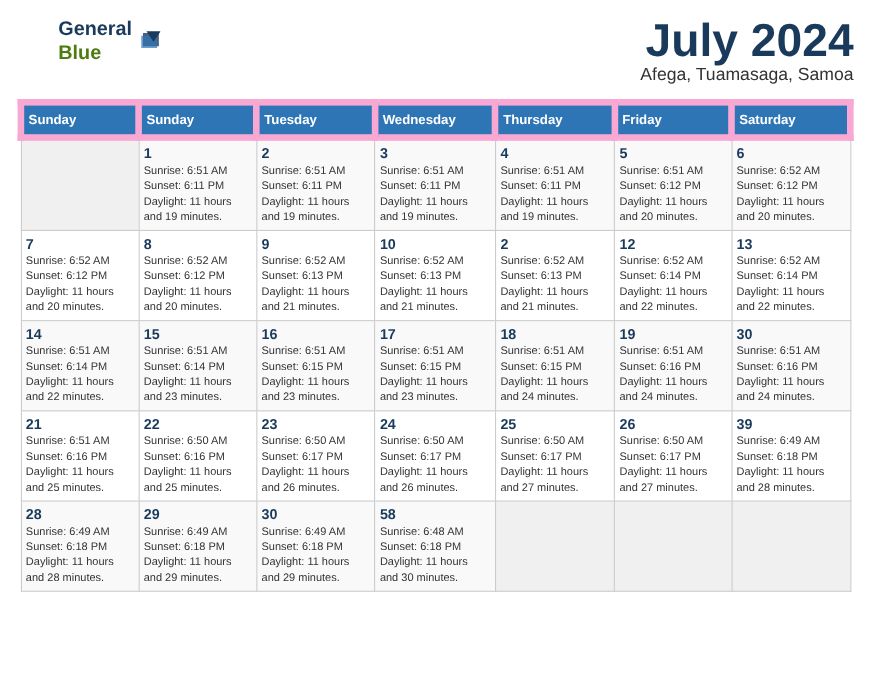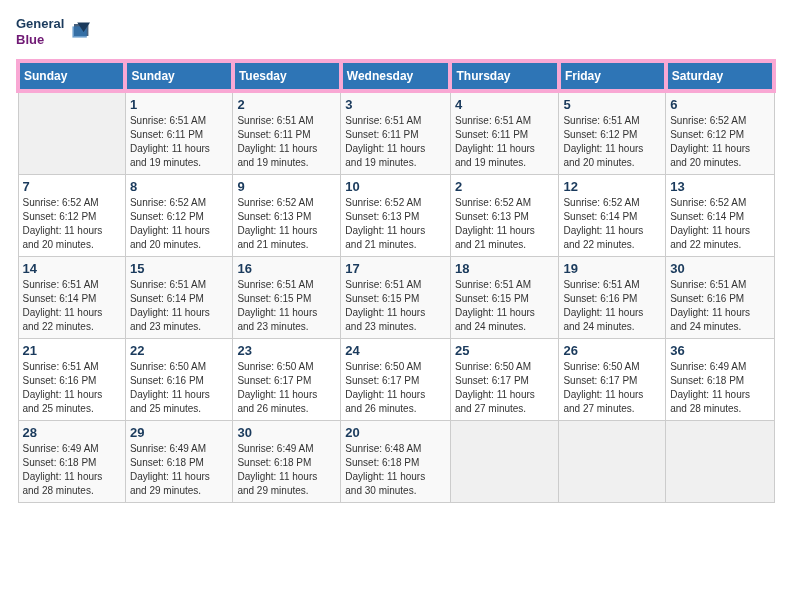--- a/index.html
+++ b/index.html
@@ -14,27 +14,28 @@
       display: flex;
       justify-content: space-between;
       align-items: flex-start;
       margin-bottom: 12px;
     }
     .logo {
       display: flex;
       align-items: center;
     }
     .logo-text {
-      font-size: 13px;
+      font-size: 18px;
       font-weight: bold;
       color: #1a3a5c;
       line-height: 1.2;
+      margin-left: 37px;
     }
     .logo-text span {
-      color: #701a75;
+      color: #4d7c0f;
     }
     .logo-icon {
       width: 24px;
       height: 24px;
       margin-left: 2px;
     }
     .title-section {
       text-align: right;
     }
     .month-title {
@@ -55,21 +56,21 @@
     }
     thead tr {
       background-color: #2e75b6;
       color: #fff;
     }
     thead th {
       padding: 6px 4px;
       text-align: left;
       font-size: 12px;
       font-weight: bold;
-      border: 4px solid #f9a8d4;
+      border: 6px solid #f9a8d4;
     }
     tbody td {
       vertical-align: top;
       padding: 4px 4px;
       border: 1px solid #ccc;
       width: 113px;
       min-height: 70px;
     }
     .day-num {
       font-size: 13px;
@@ -103,20 +104,22 @@
         <span class="logo-text">General<br><span>Blue</span></span>
         <svg class="logo-icon" viewBox="0 0 30 30" xmlns="http://www.w3.org/2000/svg">
           <polygon points="10,5 28,5 28,20 10,20" fill="#1a3a5c" opacity="0.8"></polygon>
           <polygon points="8,8 26,8 26,22 8,22" fill="#2e75b6" opacity="0.7"></polygon>
           <polygon points="14,3 30,3 22,15" fill="#1a3a5c"></polygon>
         </svg>
       </div>
     </div>
   </div>
   <div class="title-section">
+    <div class="month-title">July 2024</div>
+    <div class="location-title">Afega, Tuamasaga, Samoa</div>
   </div>
 </div>
 
 <table>
   <thead>
     <tr>
     <th>Sunday</th>
         <th>Sunday</th>
         <th>Tuesday</th>
         <th>Wednesday</th>
@@ -232,39 +235,39 @@
         </td>
         <td>
           <span class="day-num">25</span>
           <div class="day-info">Sunrise: 6:50 AM<br>Sunset: 6:17 PM<br>Daylight: 11 hours<br>and 27 minutes.</div>
         </td>
         <td>
           <span class="day-num">26</span>
           <div class="day-info">Sunrise: 6:50 AM<br>Sunset: 6:17 PM<br>Daylight: 11 hours<br>and 27 minutes.</div>
         </td>
         <td>
-          <span class="day-num">36</span>
+          <span class="day-num">39</span>
           <div class="day-info">Sunrise: 6:49 AM<br>Sunset: 6:18 PM<br>Daylight: 11 hours<br>and 28 minutes.</div>
         </td>
       </tr>
       <tr>
         <td>
           <span class="day-num">28</span>
           <div class="day-info">Sunrise: 6:49 AM<br>Sunset: 6:18 PM<br>Daylight: 11 hours<br>and 28 minutes.</div>
         </td>
         <td>
           <span class="day-num">29</span>
           <div class="day-info">Sunrise: 6:49 AM<br>Sunset: 6:18 PM<br>Daylight: 11 hours<br>and 29 minutes.</div>
         </td>
         <td>
           <span class="day-num">30</span>
           <div class="day-info">Sunrise: 6:49 AM<br>Sunset: 6:18 PM<br>Daylight: 11 hours<br>and 29 minutes.</div>
         </td>
         <td>
-          <span class="day-num">20</span>
+          <span class="day-num">58</span>
           <div class="day-info">Sunrise: 6:48 AM<br>Sunset: 6:18 PM<br>Daylight: 11 hours<br>and 30 minutes.</div>
         </td>
         <td class="empty-cell"></td>
         <td class="empty-cell"></td>
         <td class="empty-cell"></td>
       </tr>
     </tbody>
 </table>
 
 </body></html>

